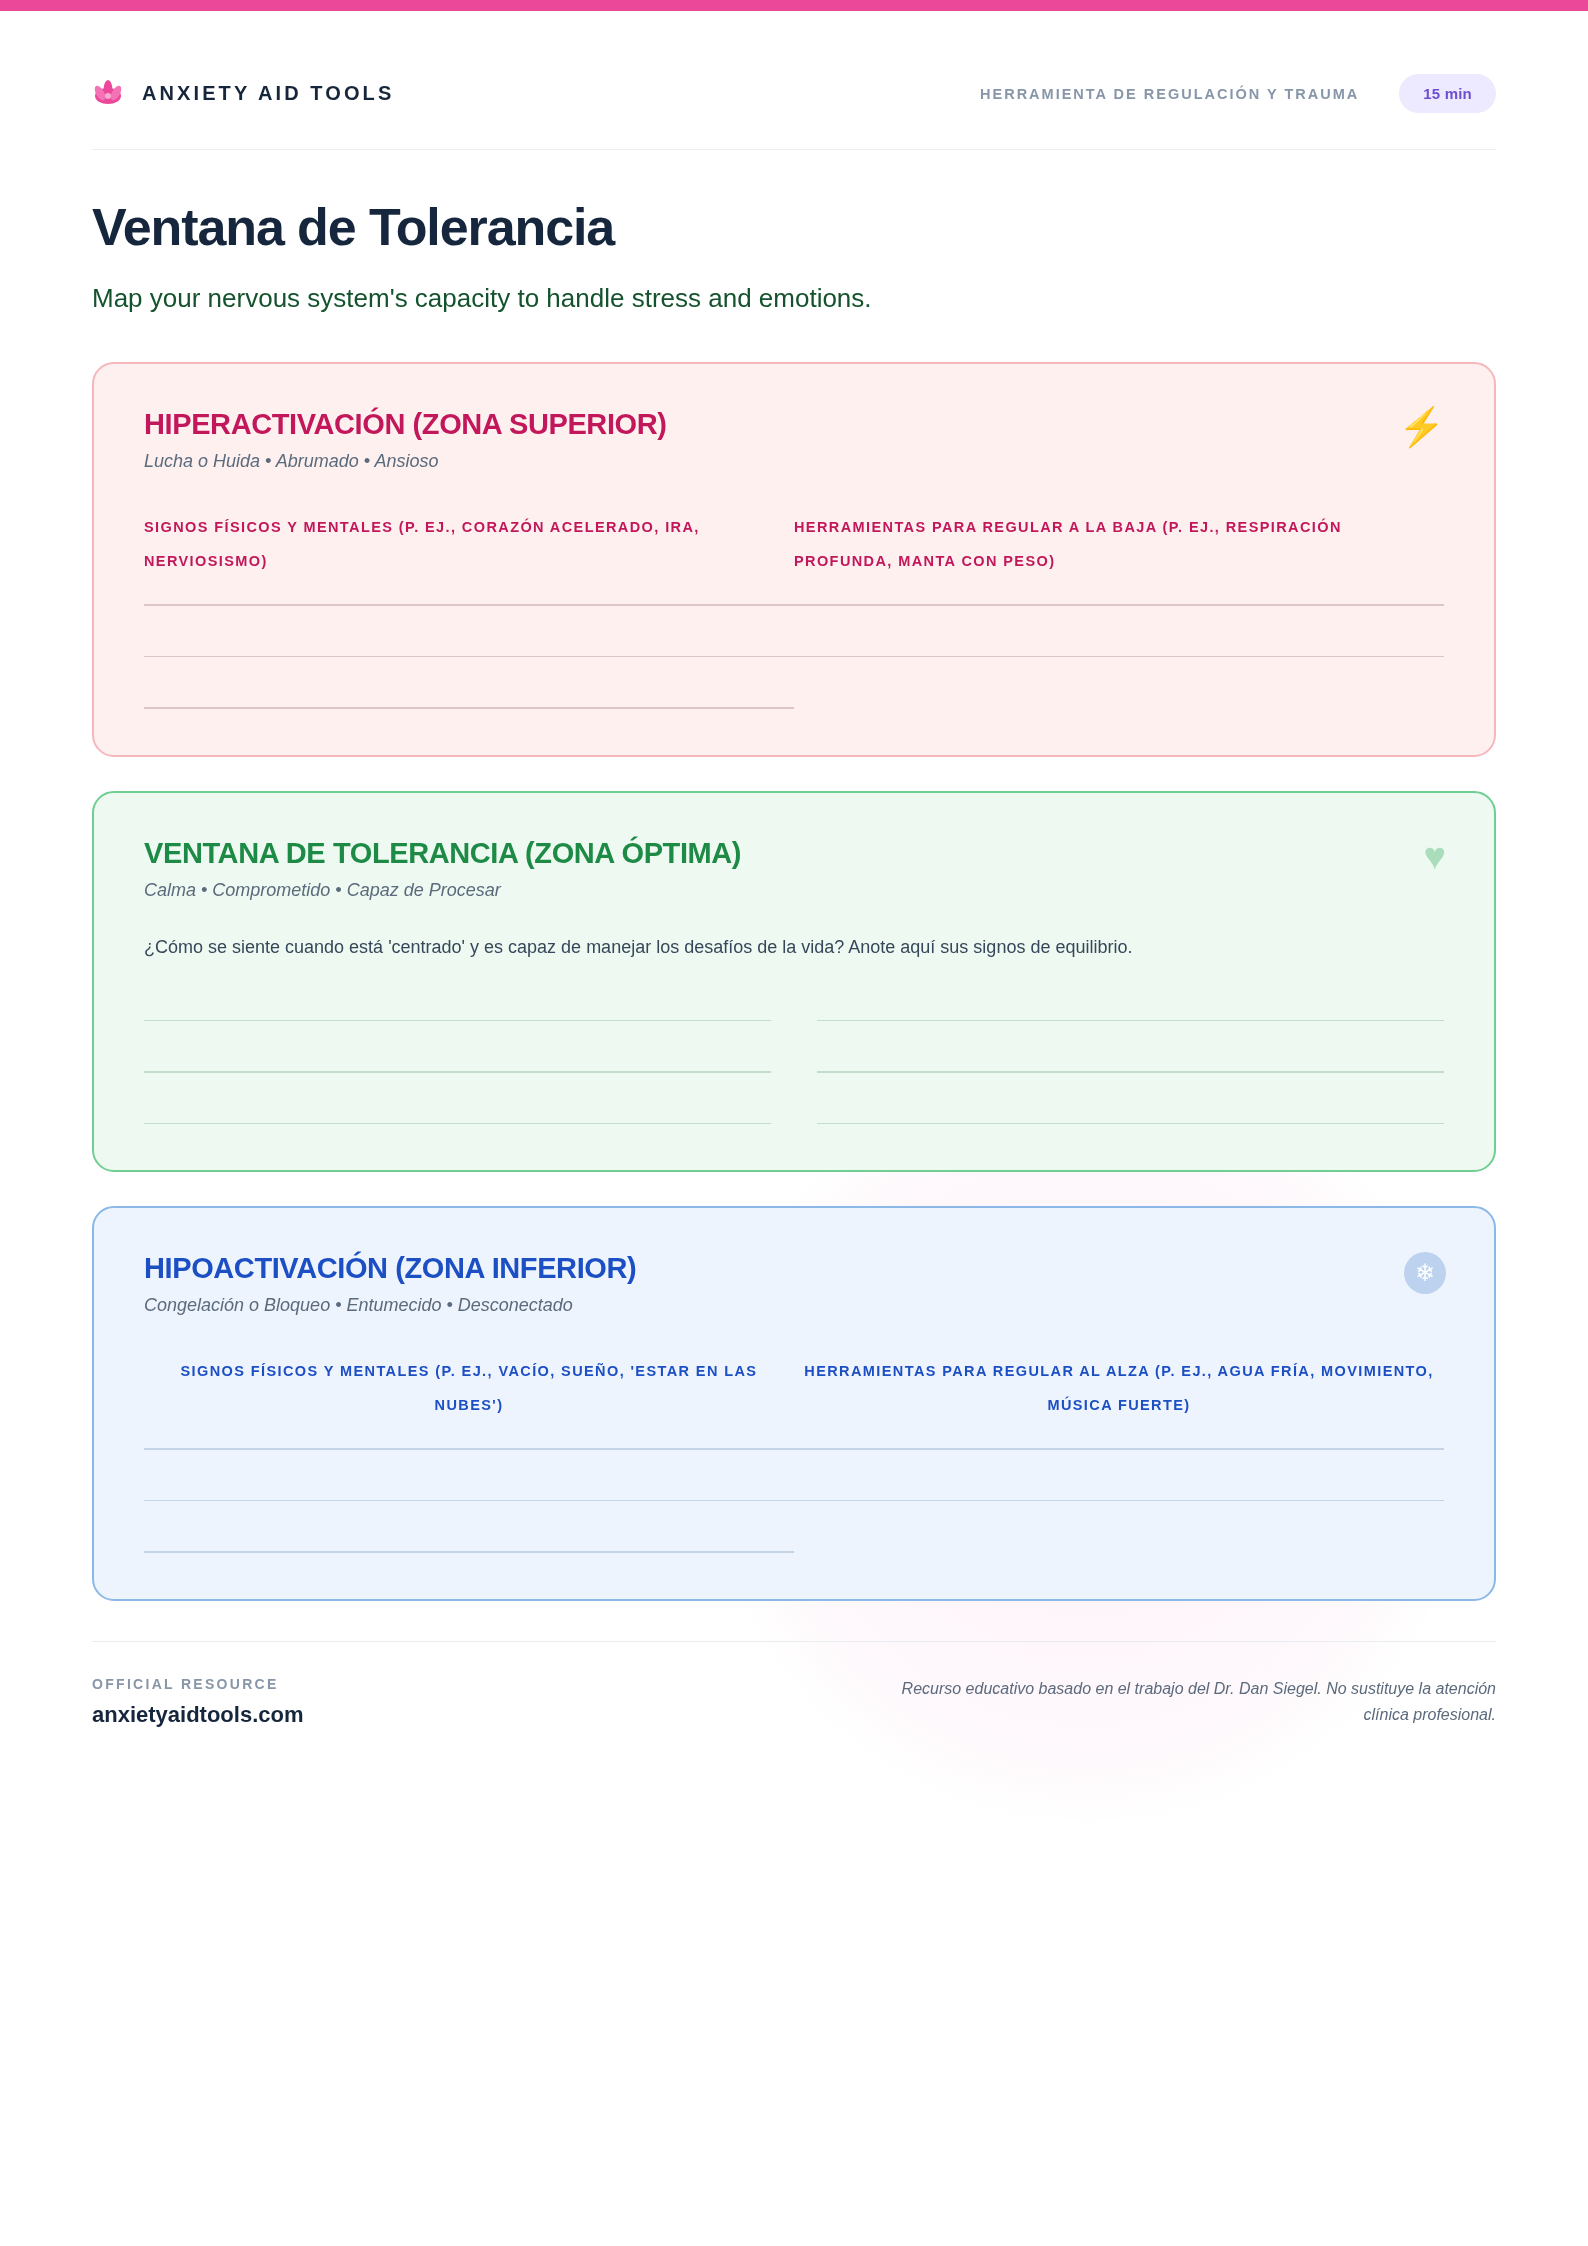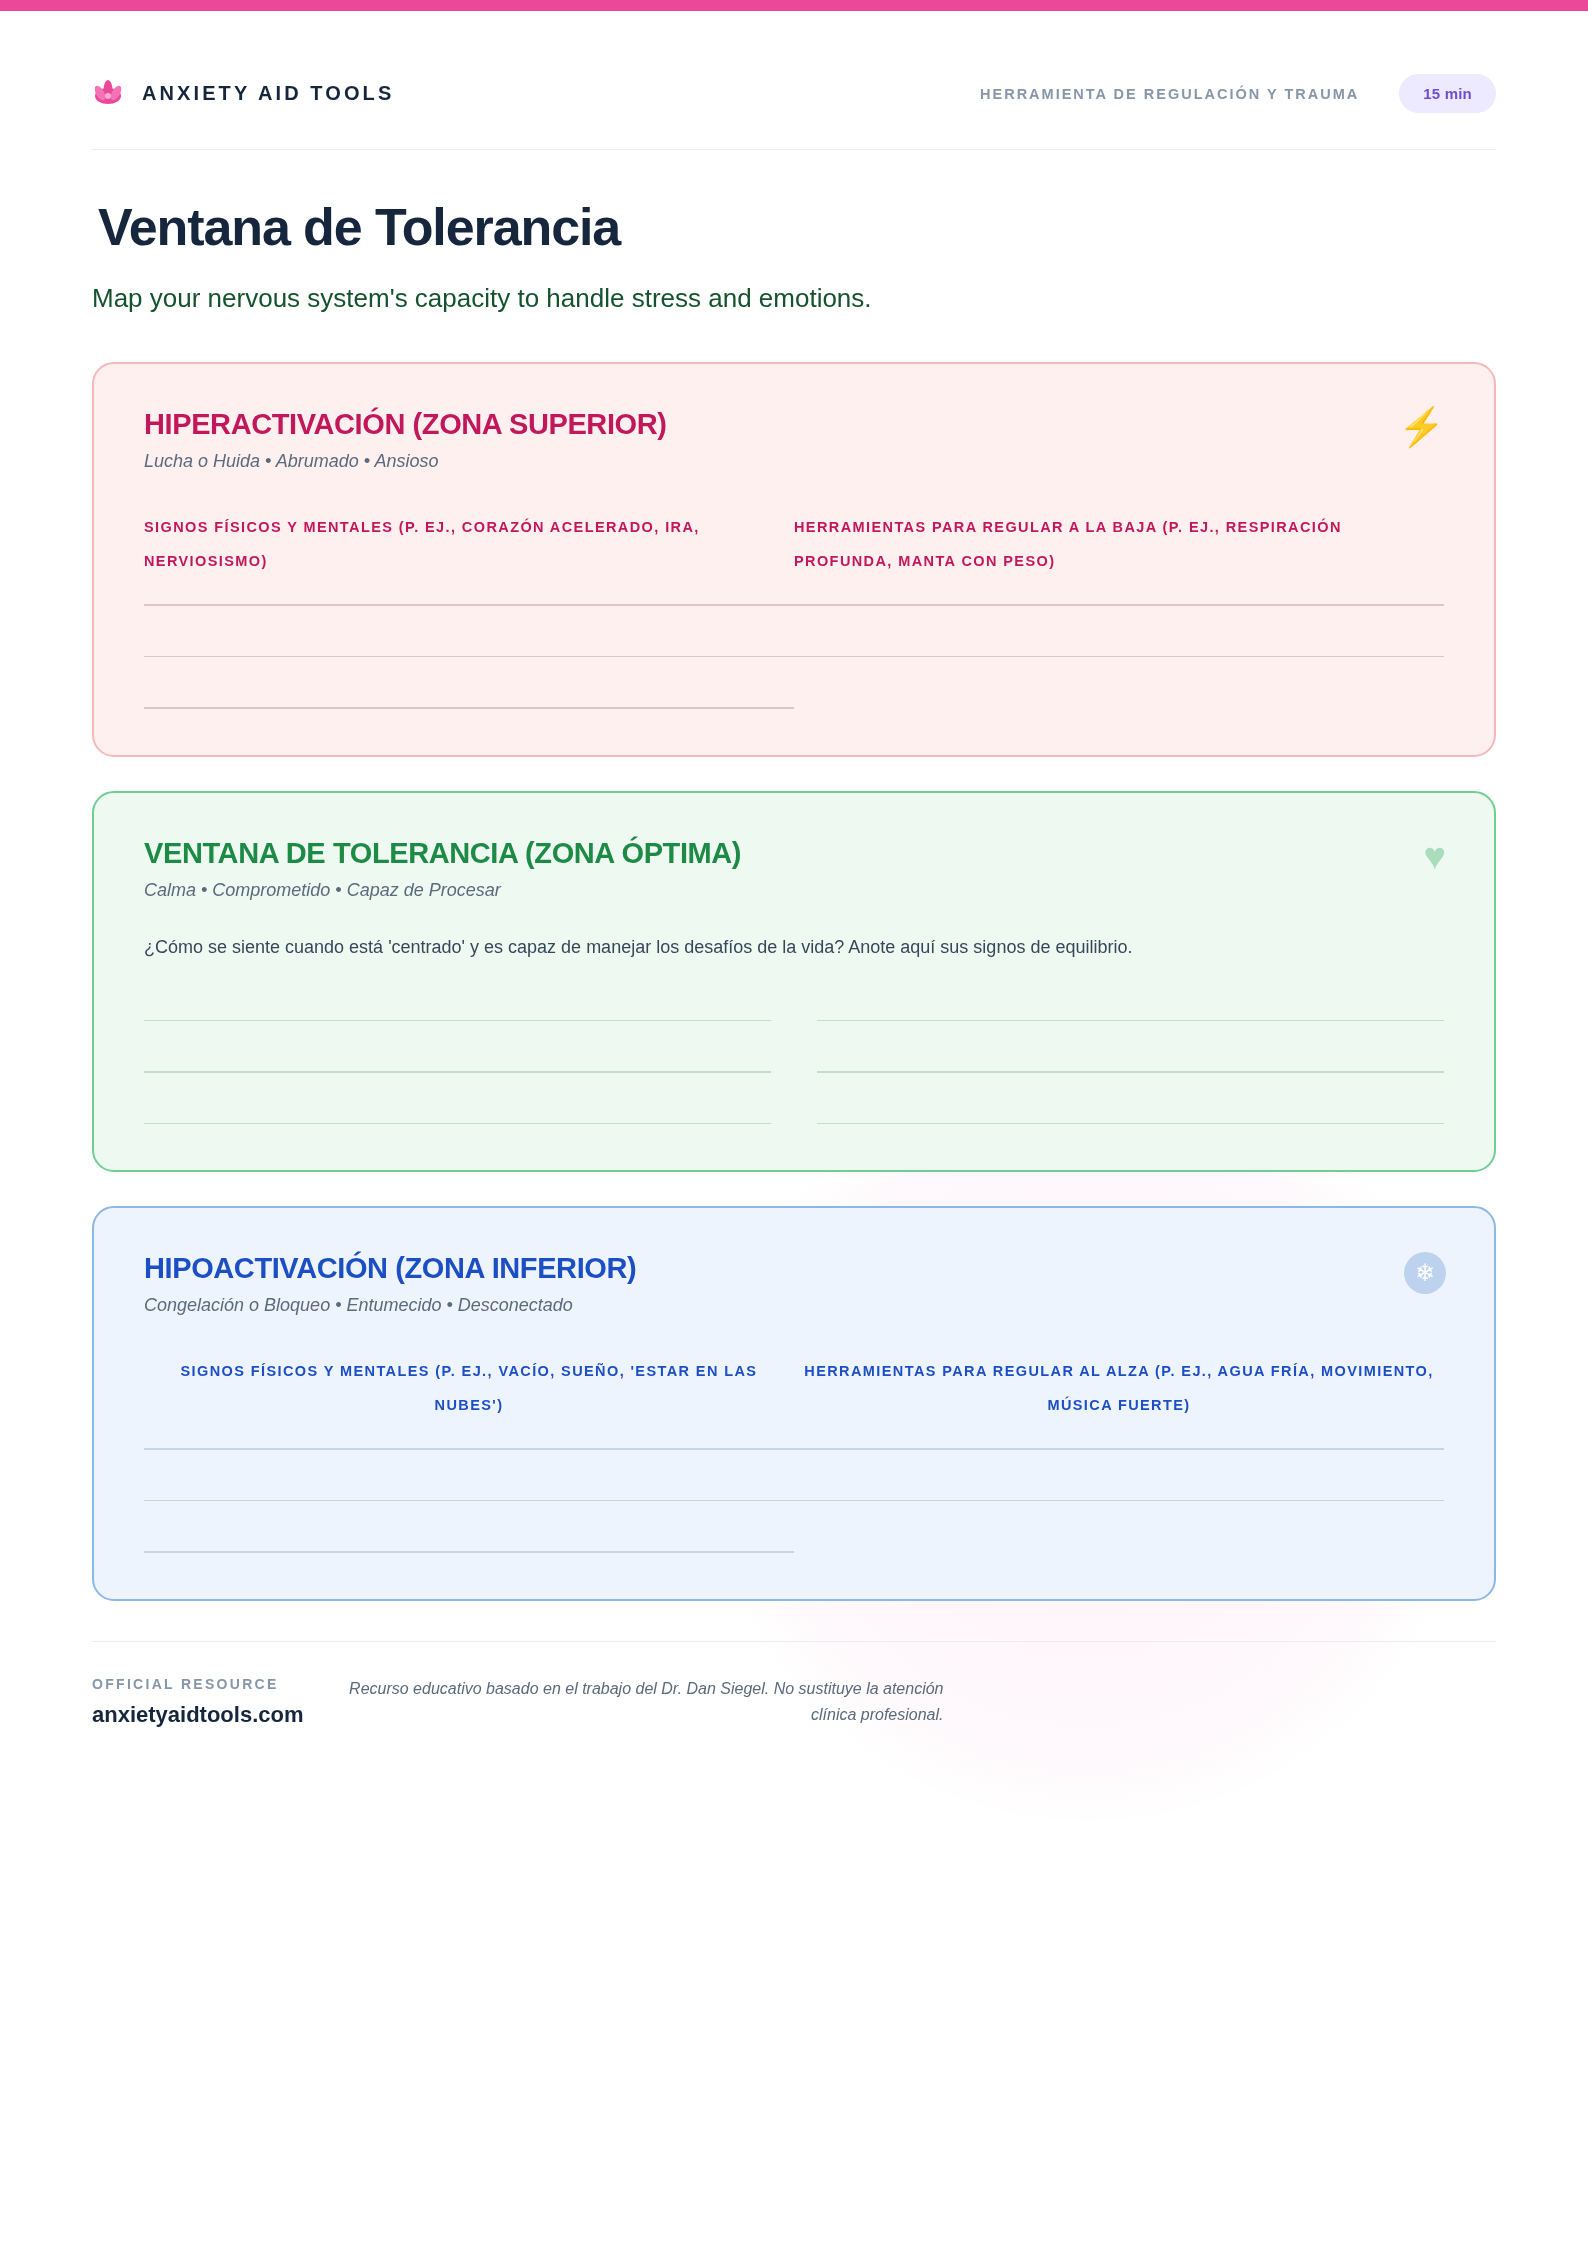--- a/index.html
+++ b/index.html
@@ -80,21 +80,20 @@
   }
 
   
   .title-block { padding-top: 50px; }
   h1.page-title {
     font-size: 52px;
     line-height: 1.06;
     font-weight: bold;
     letter-spacing: -1.1px;
     color: #16263c;
-    margin-left: 6px;
   }
   p.page-sub {
     margin-top: 28px;
     font-size: 26px;
     color: #14532d;
   }
 
   
   .card {
     position: relative;
@@ -180,21 +179,21 @@
   }
 
   
   .footer {
     position: relative;
     margin-top: 40px;
     padding-top: 34px;
     border-top: 1.5px solid #e9edf2;
     display: flex;
     align-items: flex-start;
-    justify-content: flex-start;
+    justify-content: space-between;
   }
   .footer-left-label {
     font-size: 14px;
     font-weight: bold;
     letter-spacing: 2.3px;
     color: #8796a8;
   }
   .footer-site {
     margin-top: 10px;
     font-size: 22px;

